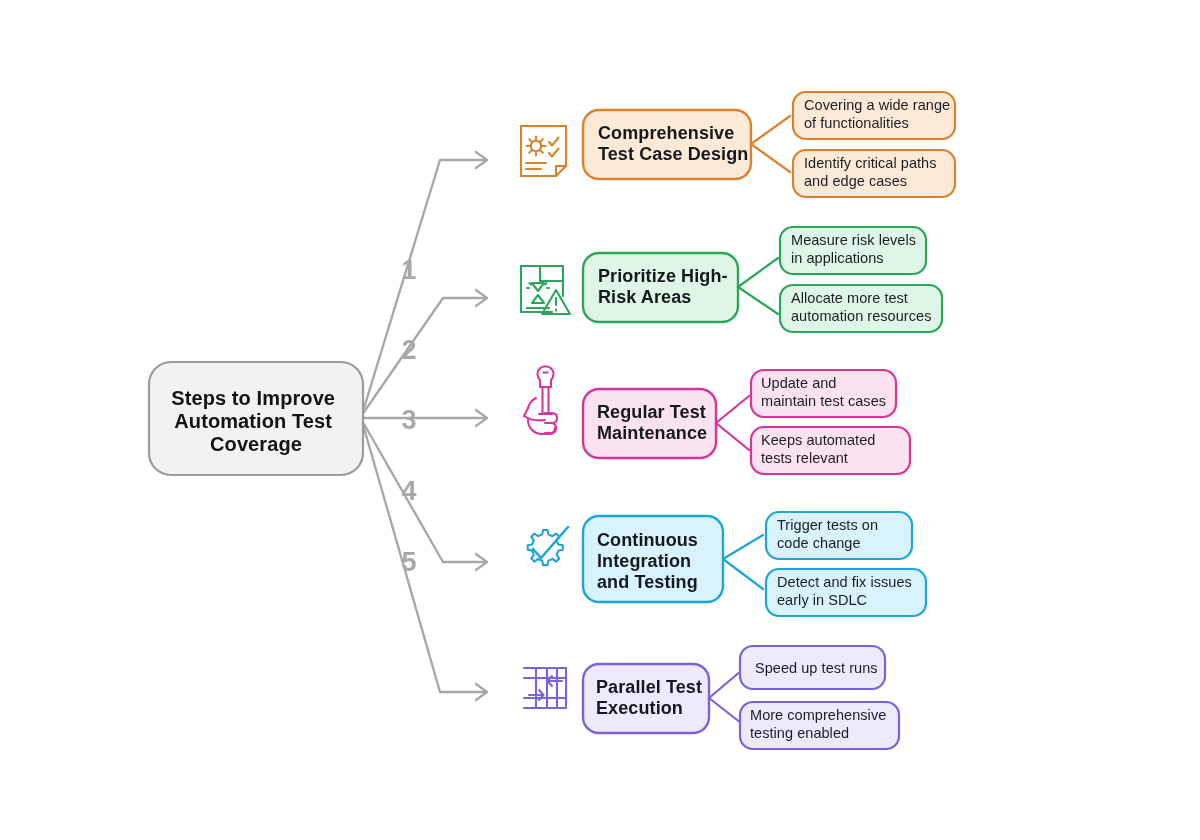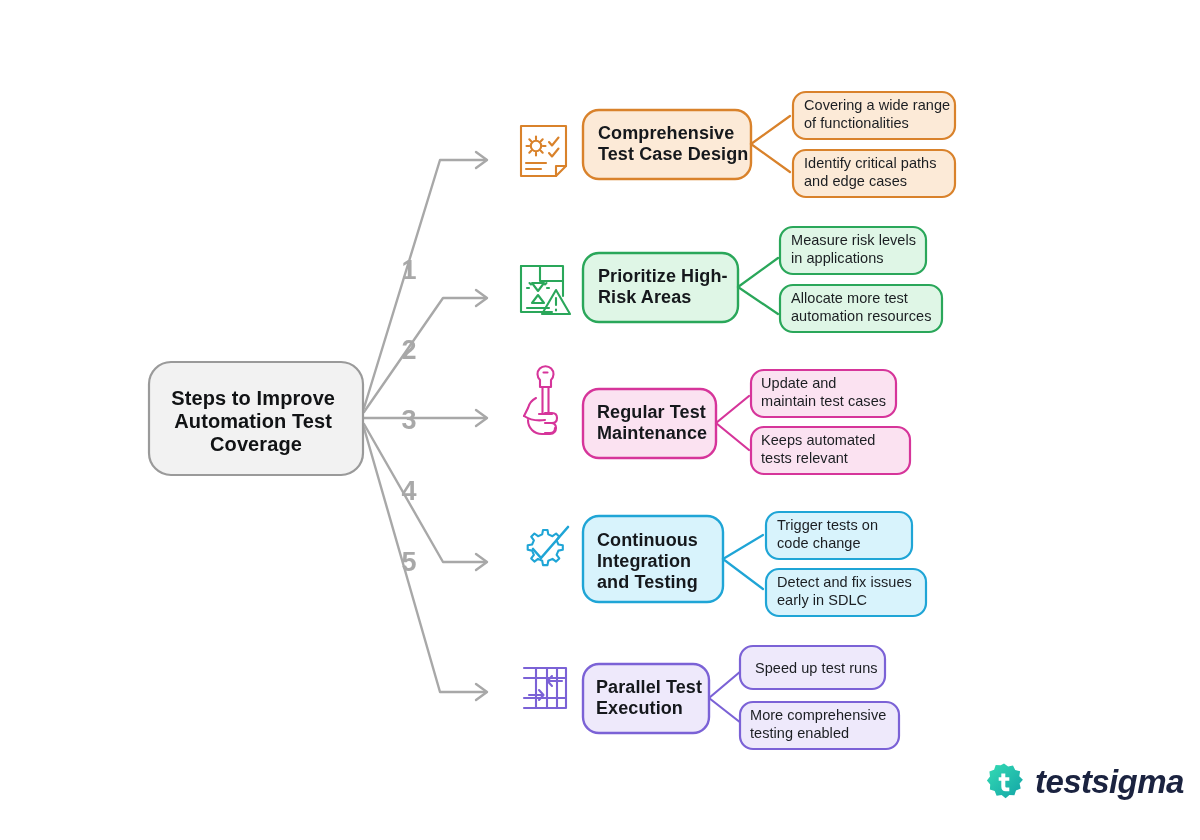--- a/index.html
+++ b/index.html
@@ -274,30 +274,14 @@
       <rect x="740" y="702" width="159" height="47" rx="13" ry="13" fill="#eee9fb" stroke="#7b62d6" stroke-width="2.2"></rect>
       <text class="leaf-label node-text">
         <tspan x="750" y="720">More comprehensive</tspan>
         <tspan x="750" y="738">testing enabled</tspan>
       </text>
     </g>
   </g>
 
 </svg>
 
-<div id="logo">
-  <svg width="40" height="40" viewBox="0 0 40 40">
-    <defs>
-      <linearGradient id="tsgrad" x1="0" y1="0" x2="1" y2="1">
-        <stop offset="0%" stop-color="#35ddb4"></stop>
-        <stop offset="100%" stop-color="#12a3a6"></stop>
-      </linearGradient>
-    </defs>
-    <path fill="url(#tsgrad)" d="M20 1.5 l4.1 3.0 4.9 -1.1 2.2 4.6 4.9 1.2 -0.8 5.0 3.6 3.5 -3.3 3.8
-      1.1 5.0 -4.7 1.9 -1.6 4.8 -5.0 -0.3 -3.8 3.3 -4.0 -3.1 -5.0 0.6 -1.9 -4.7 -4.8 -1.6
-      0.3 -5.0 -3.3 -3.8 3.1 -4.0 -0.6 -5.0 4.7 -1.9 1.6 -4.8 5.0 0.3 Z"></path>
-    <path fill="#ffffff" d="M17.3 11.6 h4.0 v3.6 h4.0 v3.5 h-4.0 v5.2 c0 1.2 0.5 1.7 1.6 1.7 h2.4 v3.6
-      h-3.4 c-3.3 0 -4.6 -1.6 -4.6 -4.7 v-5.8 h-2.6 v-3.5 h2.6 Z"></path>
-  </svg>
-  <span class="wordmark">testsigma</span>
+
 </div>
 
-</div>
-
 </body></html>

